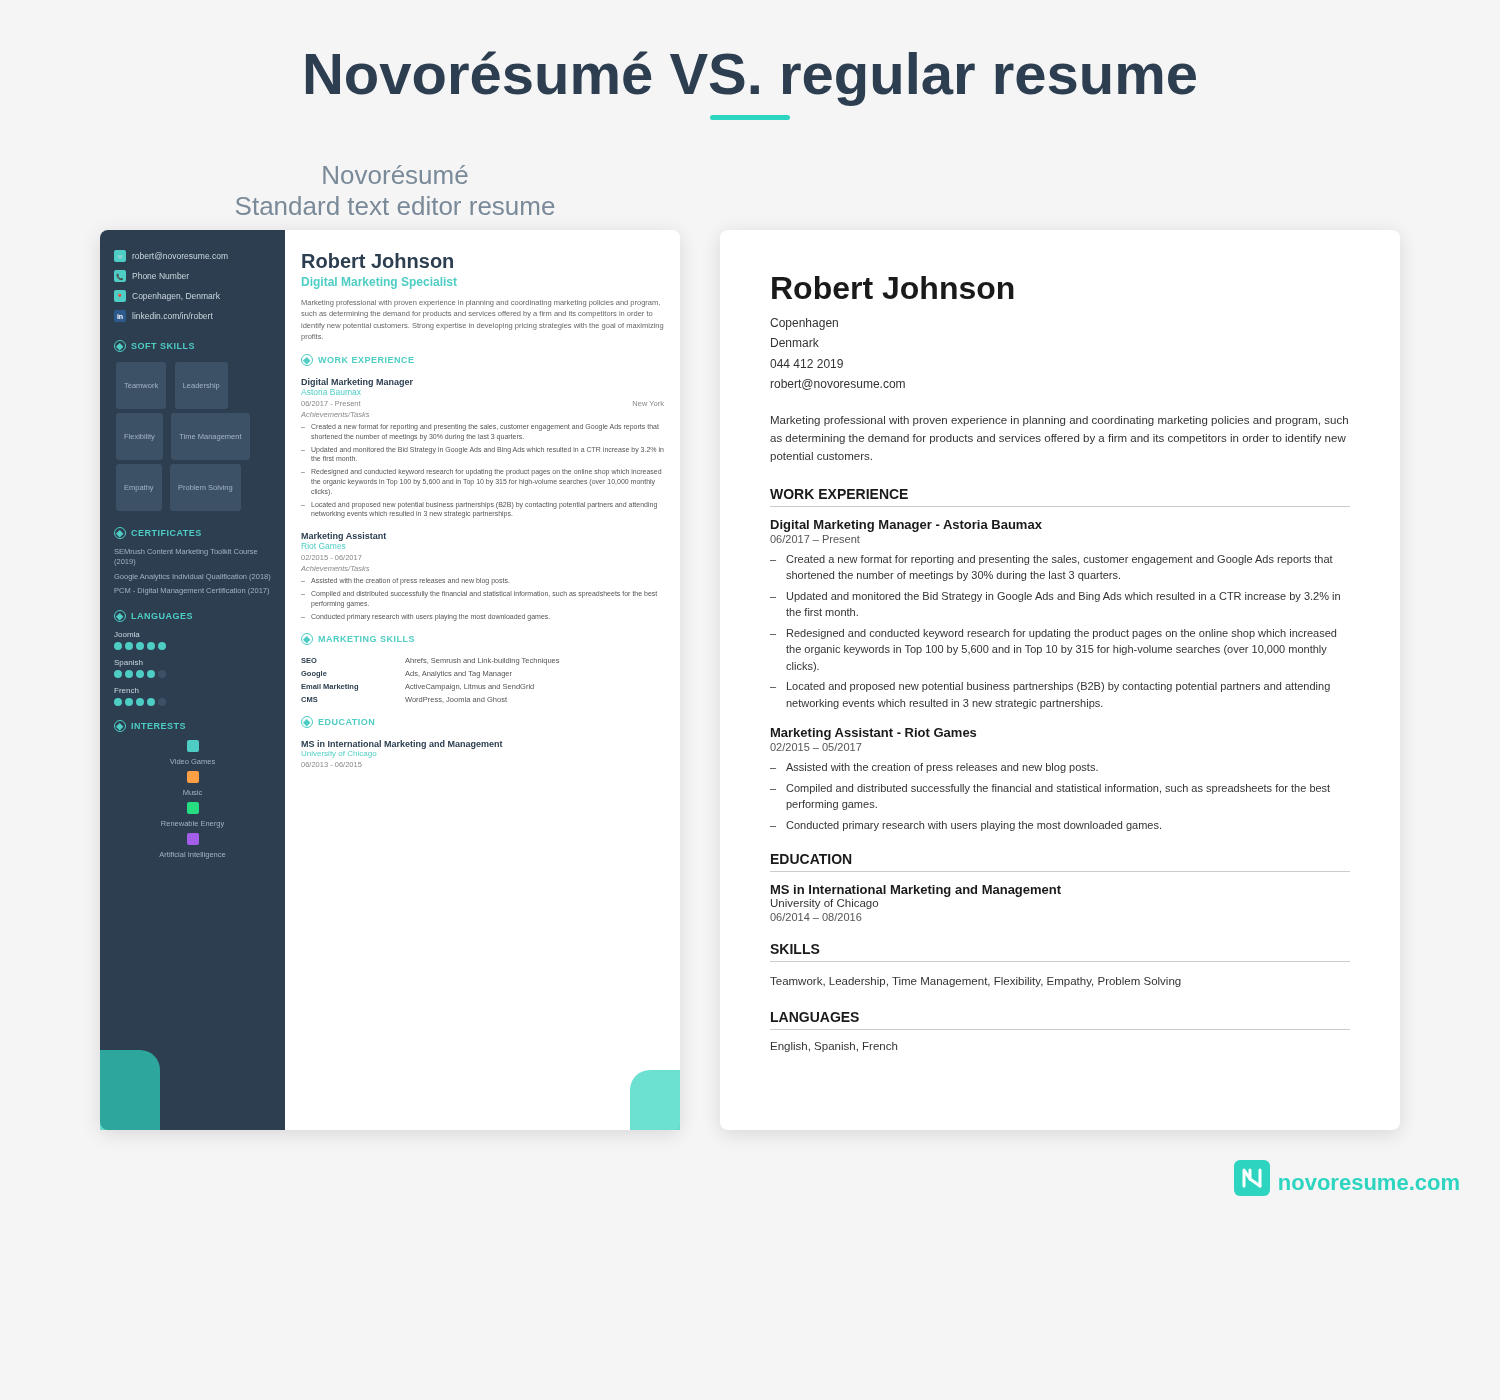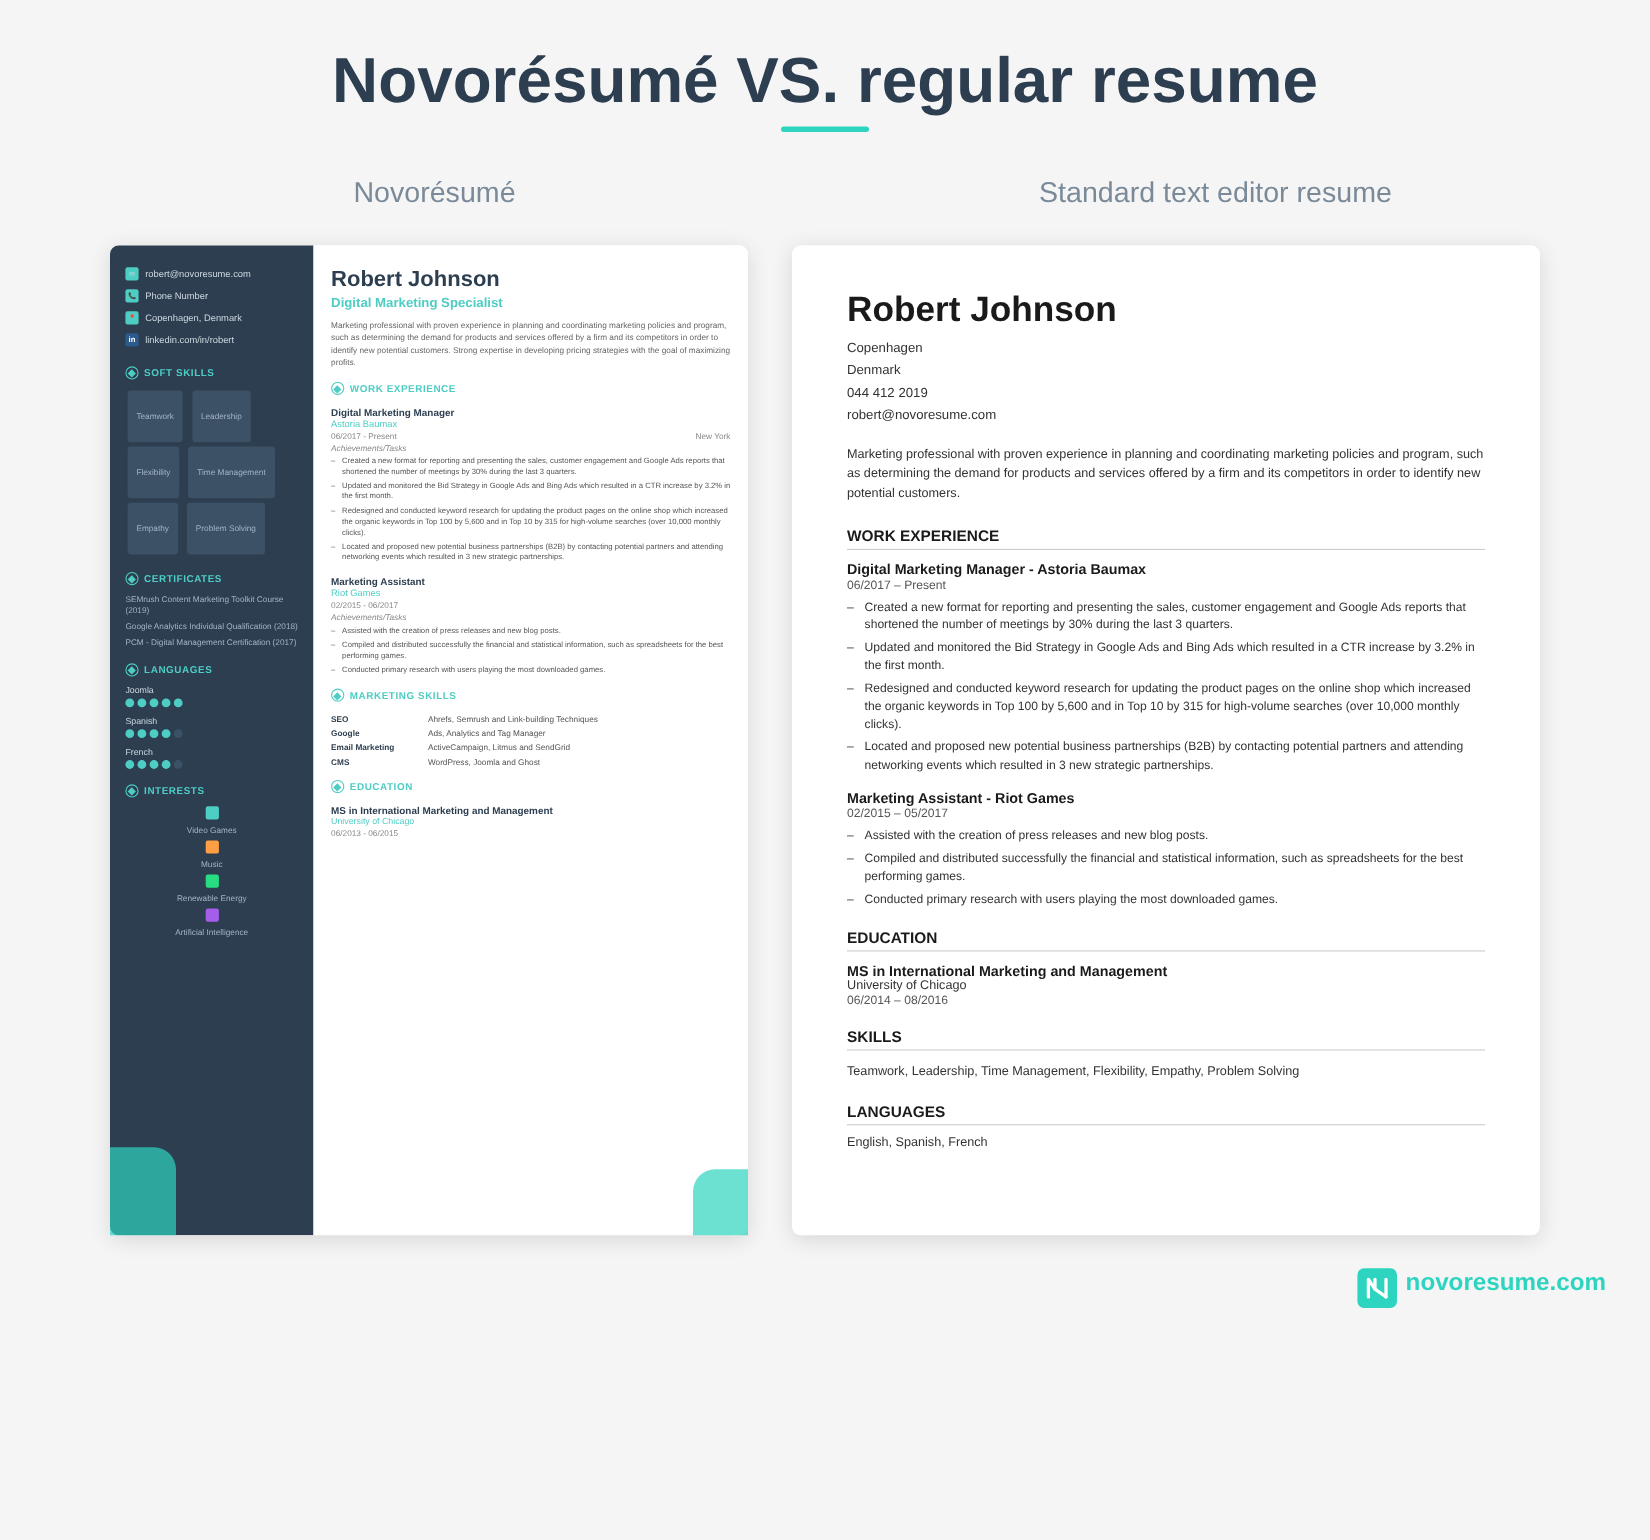--- a/index.html
+++ b/index.html
@@ -20,21 +20,22 @@
     .title-underline {
       width: 80px;
       height: 5px;
       background: #2dd4bf;
       margin: 0 auto 40px auto;
       border-radius: 3px;
     }
     .comparison-headers {
       display: flex;
       justify-content: space-around;
-      margin-bottom: 32px;
+      margin-bottom: 8px;
+      flex-direction: column;
     }
     .comparison-header {
       font-size: 26px;
       color: #7a8a99;
       font-weight: 400;
       text-align: center;
       width: 50%;
     }
     .resumes-container {
       display: flex;
@@ -223,21 +224,21 @@
     .novo-bullet::before {
       content: '–';
       position: absolute;
       left: 0;
     }
     .novo-work-entry {
       margin-bottom: 12px;
     }
     .novo-skills-row {
       display: flex;
-      gap: 8px;
+      gap: 24px;
       margin-bottom: 4px;
       font-size: 7.5px;
     }
     .novo-skills-label {
       font-weight: 700;
       color: #2c3e50;
       width: 80px;
       flex-shrink: 0;
     }
     .novo-skills-value {
@@ -346,21 +347,21 @@
     
     .footer {
       display: flex;
       justify-content: flex-end;
       align-items: center;
       margin-top: 30px;
       gap: 8px;
     }
     .footer-logo {
       display: flex;
-      align-items: flex-start;
+      align-items: flex-end;
       gap: 8px;
       padding-left: 16px;
     }
     .footer-n {
       width: 36px;
       height: 36px;
       background: #2dd4bf;
       border-radius: 6px;
       display: flex;
       align-items: center;

